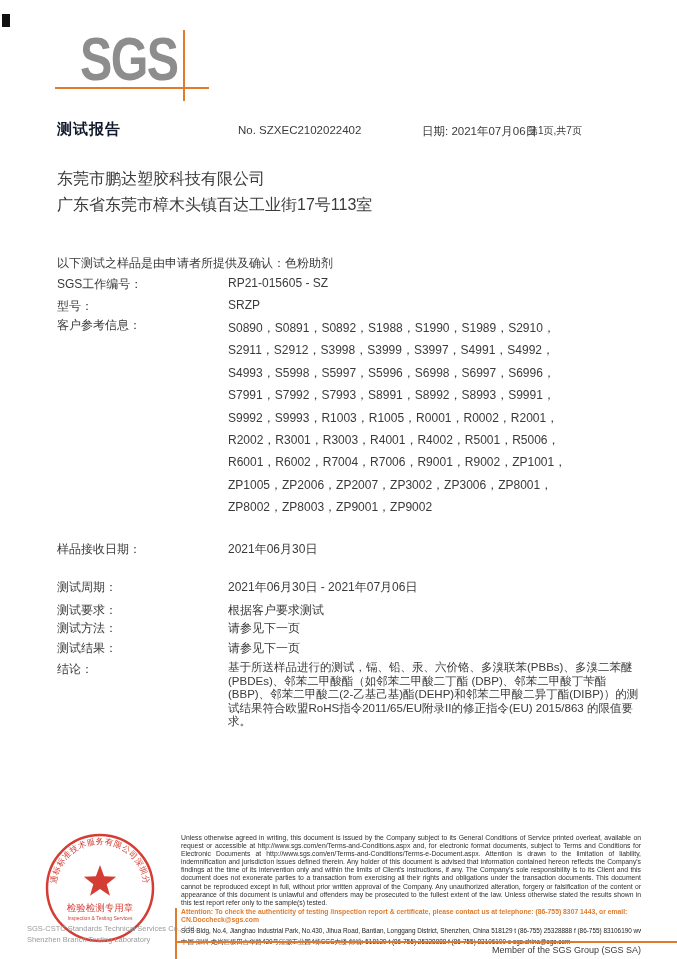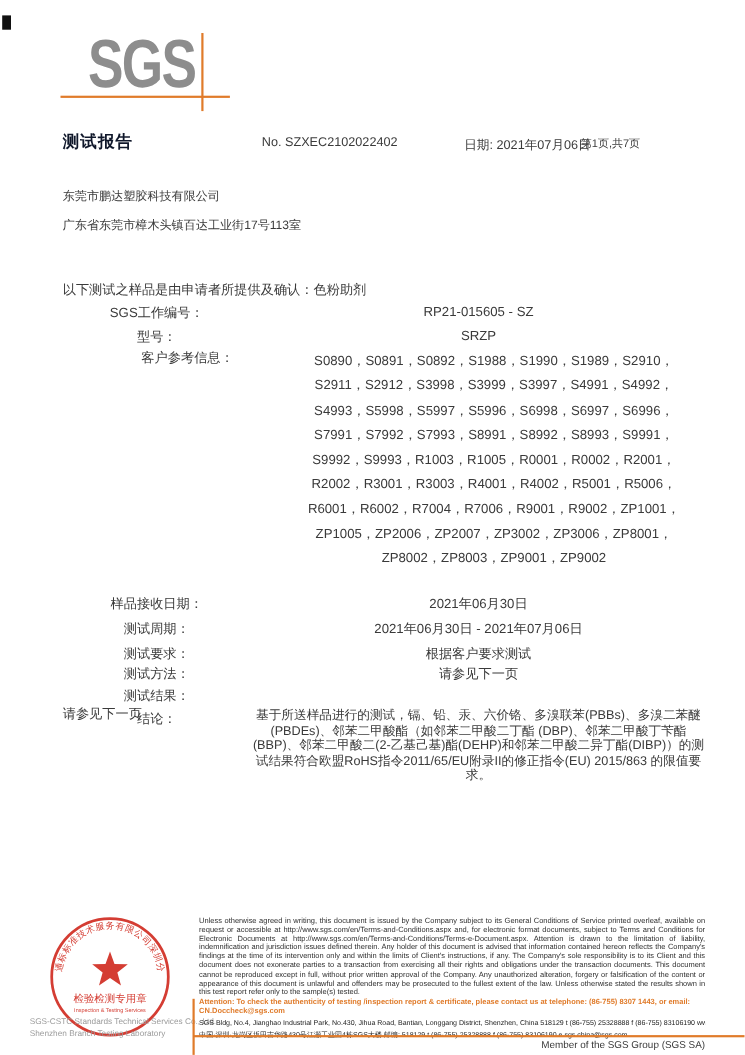--- a/index.html
+++ b/index.html
@@ -15,31 +15,31 @@
   .logo-text{left:80px;top:30px;font-size:62px;line-height:58px;font-weight:bold;
     color:#8d8d8d;letter-spacing:-2px;transform:scaleX(.78);transform-origin:left top;}
   .logo-hline{left:55px;top:87px;width:154px;height:2px;background:#e07b2a;}
   .logo-vline{left:183px;top:30px;width:2px;height:71px;background:#e07b2a;}
   
   .doc-title{left:57px;top:120px;font-size:15px;font-weight:bold;letter-spacing:1px;color:#0f172a;}
   .report-no{left:238px;top:124px;font-size:11.5px;}
   .report-date{left:410px;top:124px;font-size:11.5px;margin-left:12px;}
   .page-indicator{left:528px;top:124px;font-size:10px;}
   
-  .applicant{left:57px;top:166px;font-size:11px;line-height:26px;}
+  .applicant{left:57px;top:166px;font-size:16px;line-height:26px;}
   
   .statement{left:57px;top:255px;font-size:12px;}
   
-  .kv{left:57px;top:276px;width:585px;font-size:12px;text-align:center;}
+  .kv{left:57px;top:276px;width:585px;font-size:12px;}
   .row{display:flex;align-items:flex-start;}
   .row .label{width:171px;flex:none;}
   .row .value{flex:1;}
   .h22{height:22px;} .h19{height:19px;} .h18{height:18px;}
-  .h20{height:20px;} .h21{height:21px;flex-direction:column;} .h23{height:23px;}
-  .ref-lines{height:202px;margin-left:28px;}
+  .h20{height:20px;} .h21{height:21px;} .h23{height:23px;margin-top:16px;}
+  .ref-lines{height:202px;}
   .ref-lines .value div{line-height:22.4px;height:22.4px;}
   .mt6{margin-top:22px;}
   .conclusion .value{font-size:11.5px;line-height:13.6px;width:412px;}
   
   .stamp-svg{left:38px;top:832px;opacity:.88;}
   .stamp-company{left:27px;top:924px;font-size:7.5px;line-height:10.5px;color:#9b9b9b;white-space:nowrap;}
   .legal{left:181px;top:834px;width:460px;}
   .legal p{margin:0;}
   .disclaimer{font-size:6.8px;line-height:8.1px;text-align:justify;color:#2f2f2f;}
   .attention{margin-top:1px !important;font-size:6.8px;line-height:7.9px;color:#e07b2a;font-weight:bold;}

